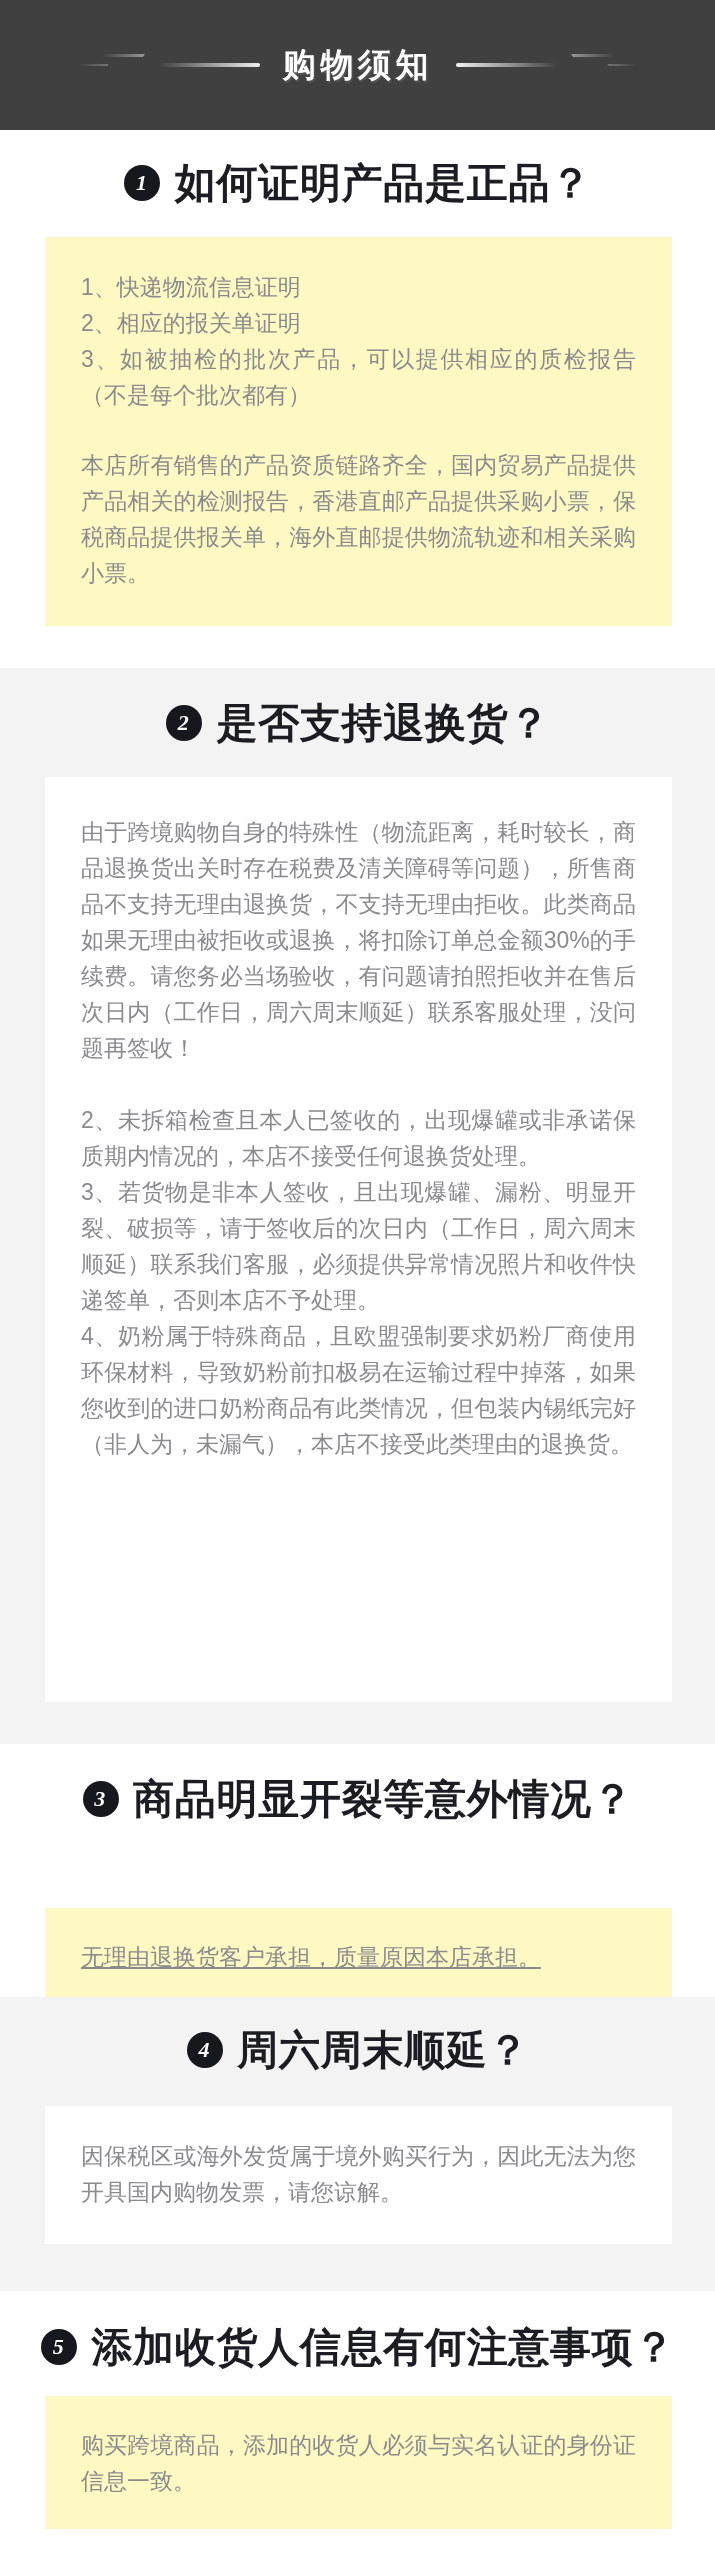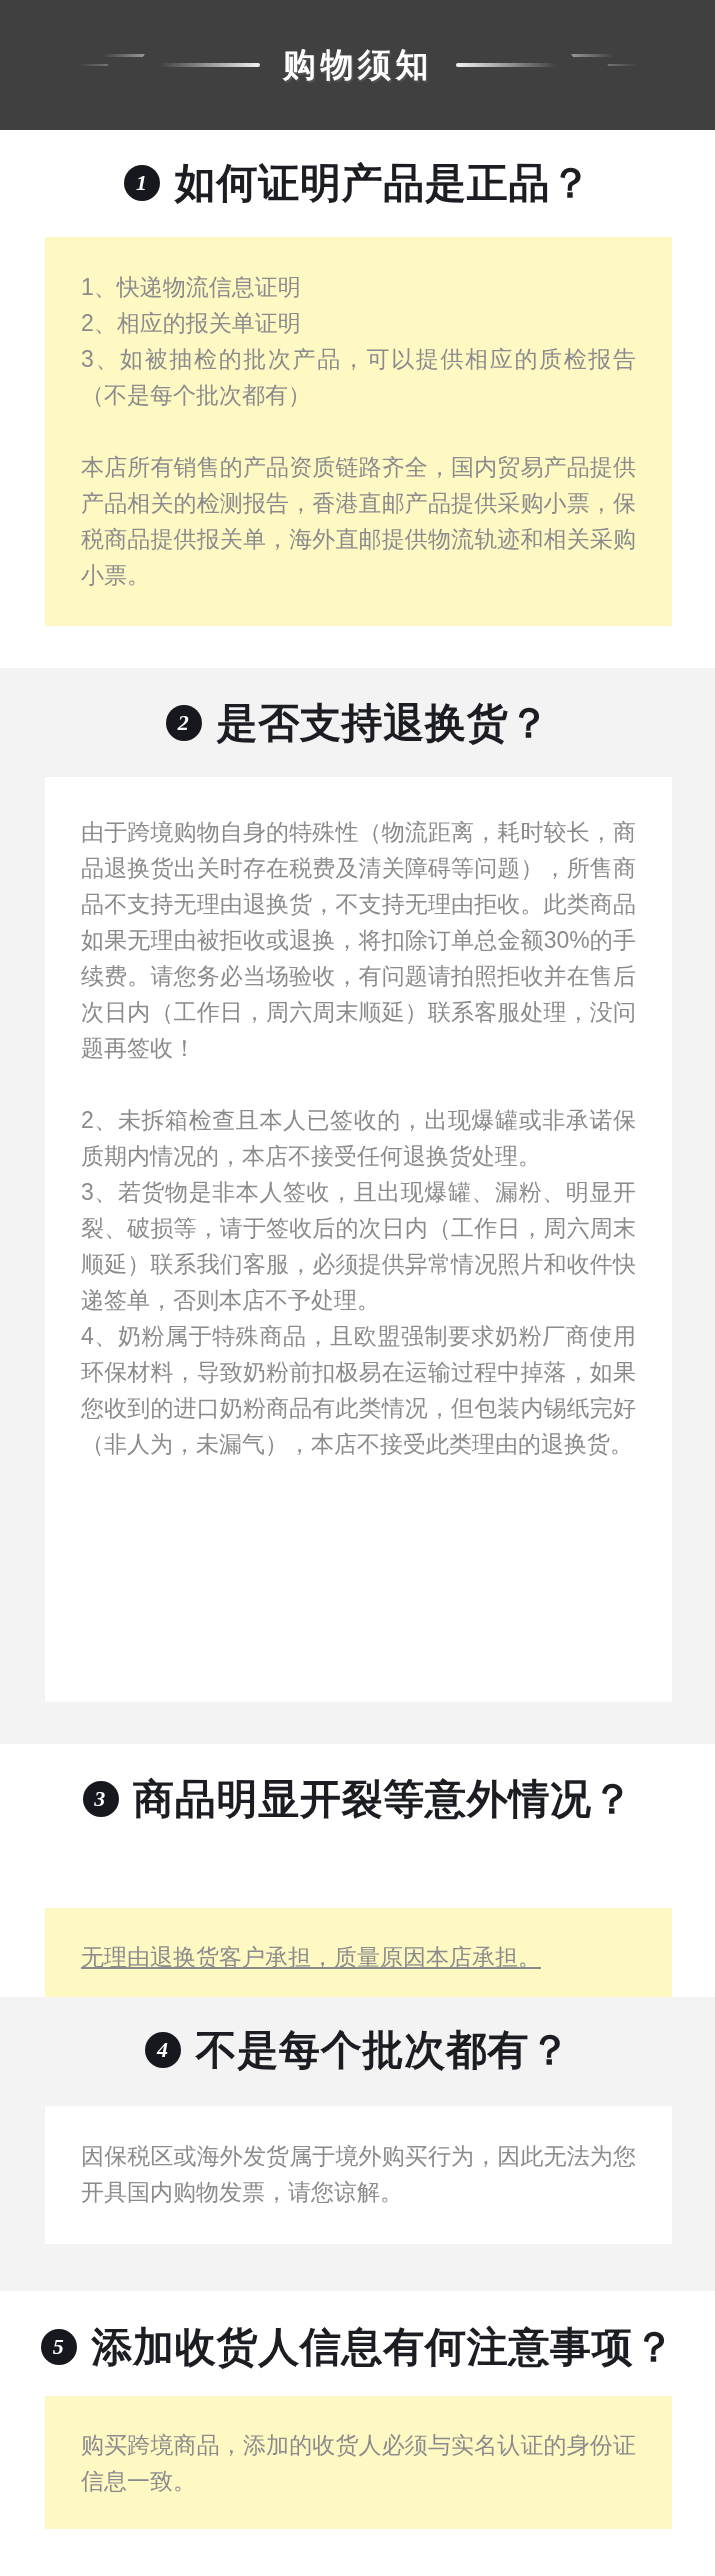--- a/index.html
+++ b/index.html
@@ -68,21 +68,21 @@
   }
   .box p{margin:0;}
   .gray-box{background:#fef9c3;}
   .white-box{background:#ffffff;}
   .box-1{top:237px;height:389px;}
   .box-2{top:777px;height:925px;padding-top:37px;}
   .box-3{top:1908px;height:98px;padding-top:30.5px;text-decoration:underline;}
   .box-4{top:2106px;height:138px;}
   .box-5{top:2396px;height:133px;padding-top:30.5px;}
   .box-1 .list p{margin:0;}
-  .box-1 .para{margin-top:36px;}
+  .box-1 .para{margin-top:36px;font-family:Liberation Mono, monospace;}
   .box-2 .p-first{margin-bottom:36px;}
 </style>
 </head>
 <body>
 
 <div class="page">
 
   <div class="header">
     <div class="deco deco-left"></div>
     <div class="header-title">购物须知</div>
@@ -118,21 +118,21 @@
     <span class="num-badge">3</span>
     <span class="sec-title">商品明显开裂等意外情况？</span>
   </div>
   <div class="box gray-box box-3">
     <p>无理由退换货客户承担，质量原因本店承担。</p>
   </div>
 
   <div class="band band-4"></div>
   <div class="sec-heading" style="top:2031px;">
     <span class="num-badge">4</span>
-    <span class="sec-title">不是每个批次都有？</span>
+    <span class="sec-title">周六周末顺延？</span>
   </div>
   <div class="box white-box box-4">
     <p>因保税区或海外发货属于境外购买行为，因此无法为您开具国内购物发票，请您谅解。</p>
   </div>
 
   <div class="sec-heading" style="top:2328px;">
     <span class="num-badge">5</span>
     <span class="sec-title">添加收货人信息有何注意事项？</span>
   </div>
   <div class="box gray-box box-5">

